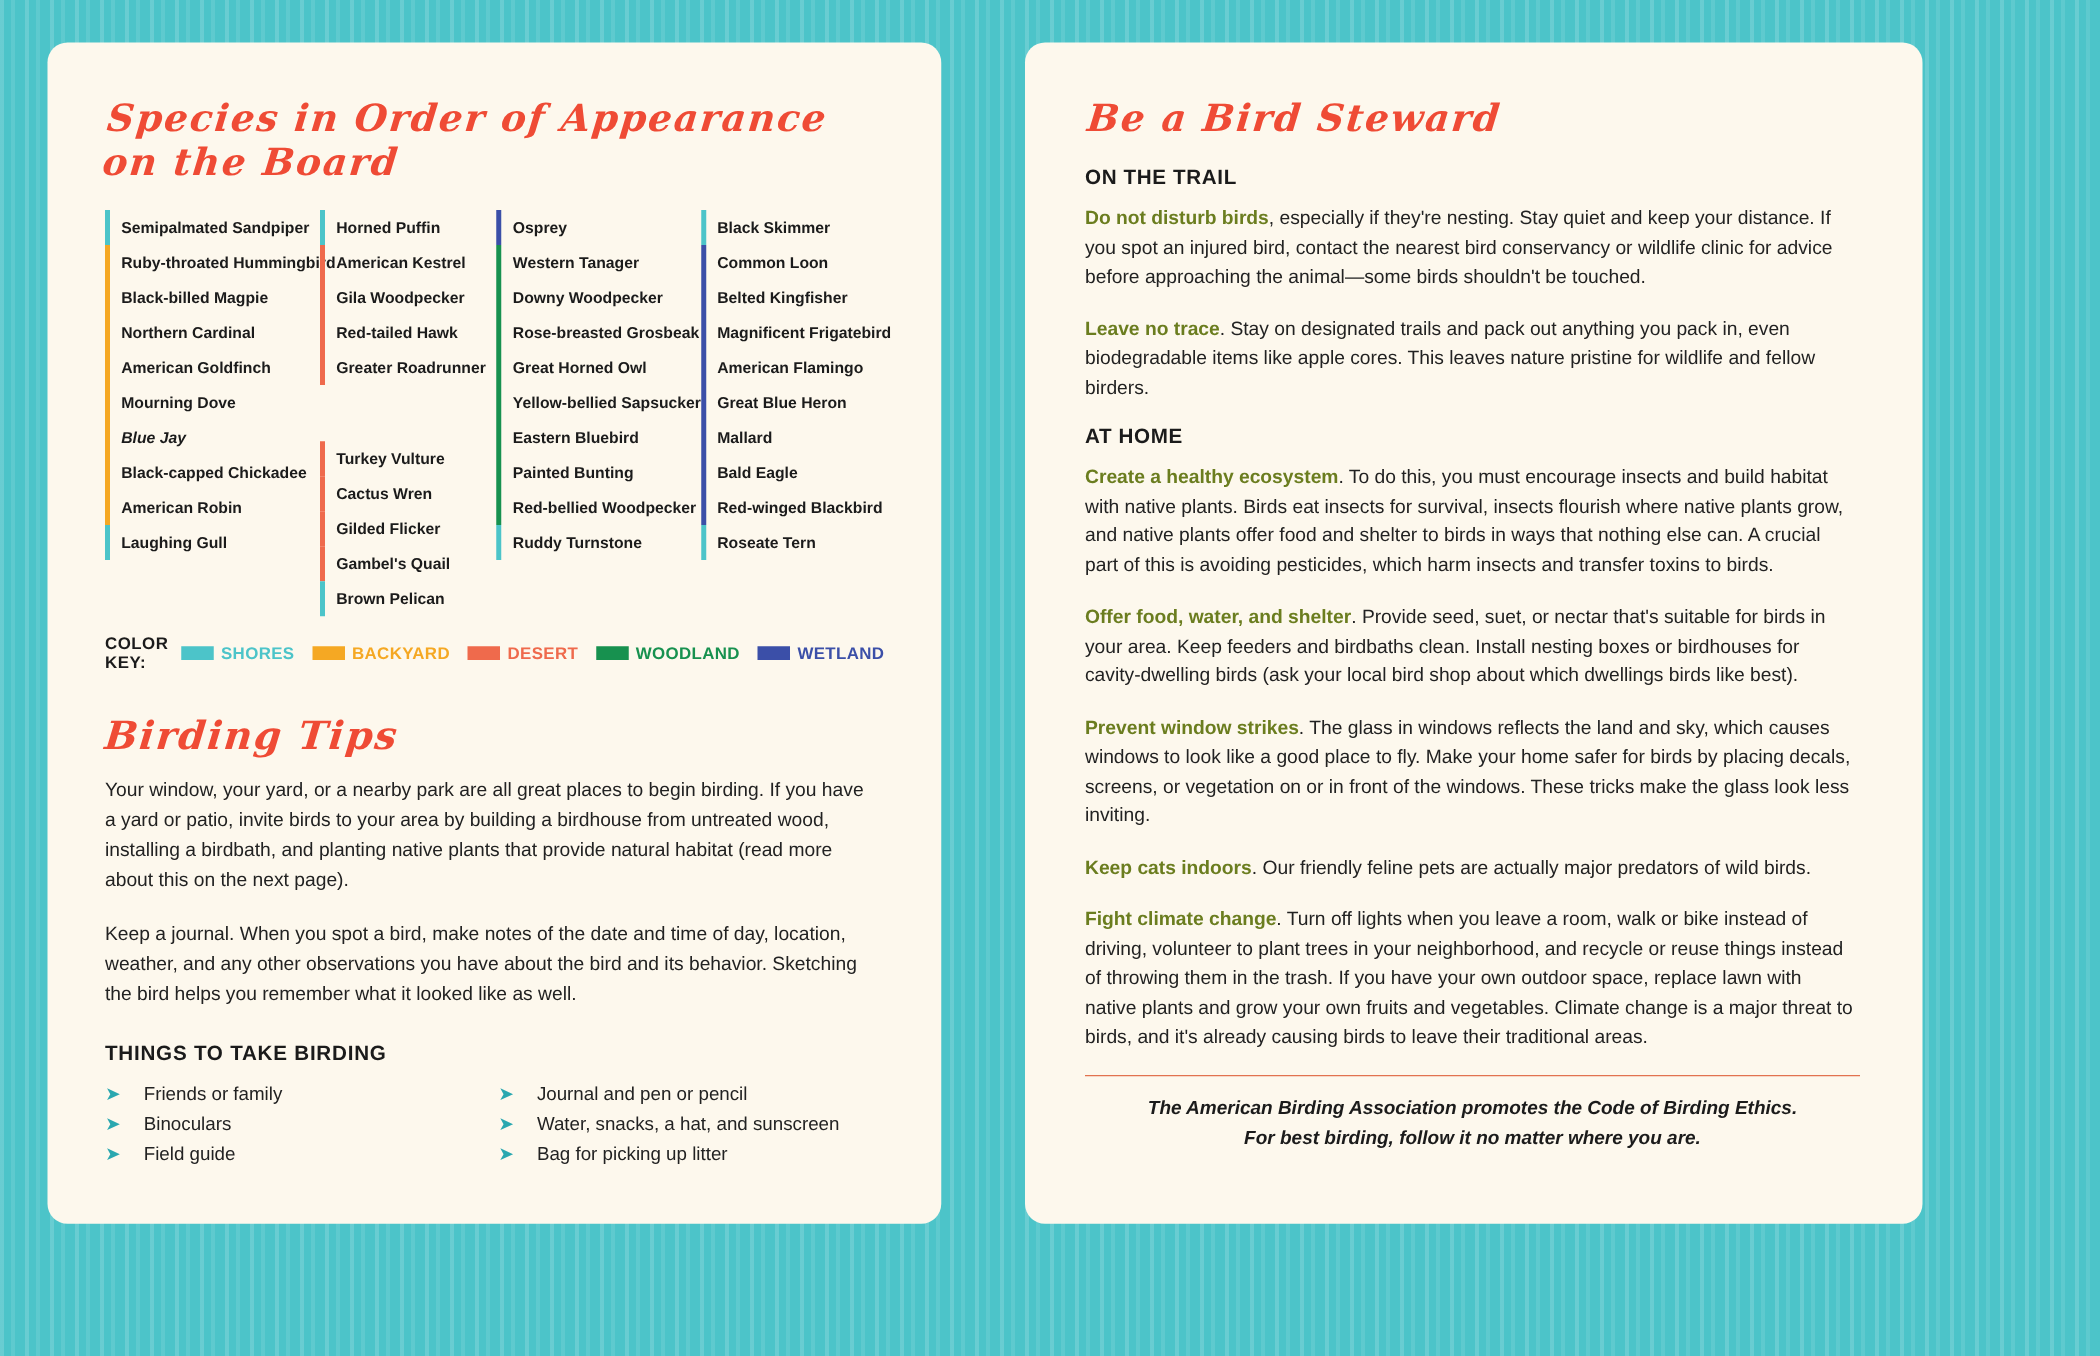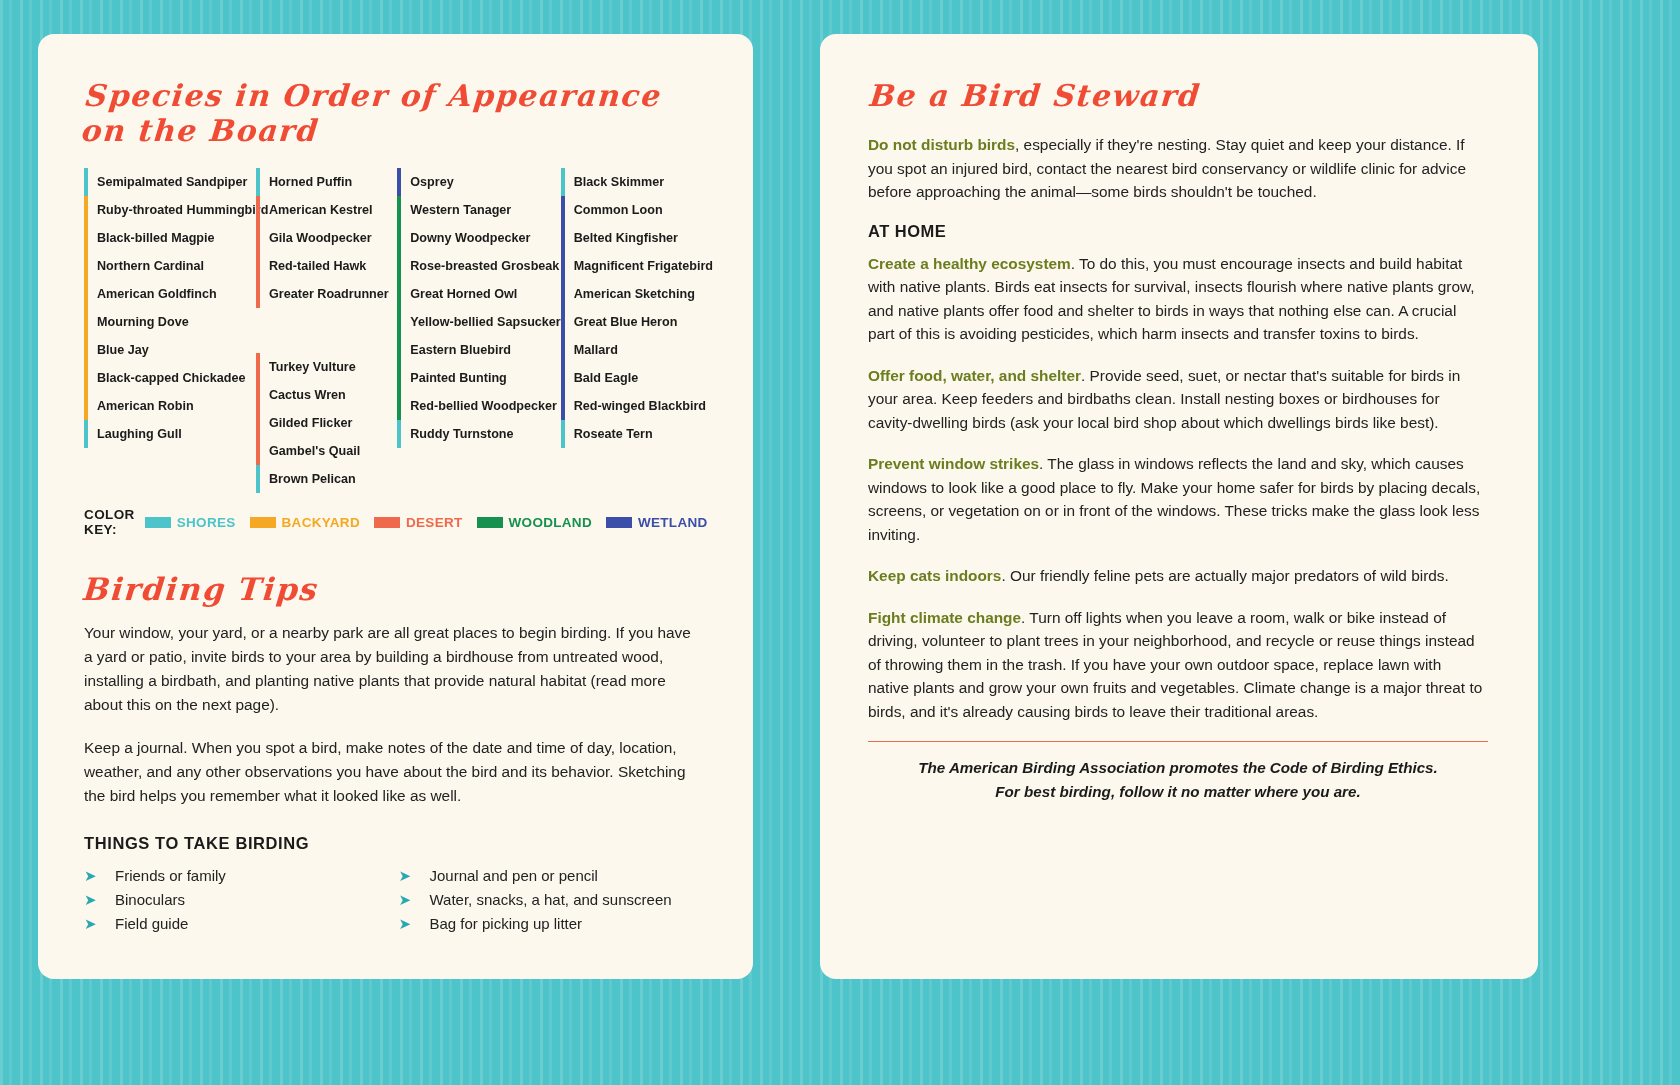--- a/index.html
+++ b/index.html
@@ -168,21 +168,21 @@
     <h1 class="script-title">Species in Order of Appearance on the Board</h1>
 
     <div class="species-wrap">
       <div class="species-col" id="col0">
           <div class="species-item" style="border-left-color: rgb(76, 196, 201);">Semipalmated Sandpiper</div>
           <div class="species-item" style="border-left-color: rgb(245, 168, 35);">Ruby-throated Hummingbird</div>
           <div class="species-item" style="border-left-color: rgb(245, 168, 35);">Black-billed Magpie</div>
           <div class="species-item" style="border-left-color: rgb(245, 168, 35);">Northern Cardinal</div>
           <div class="species-item" style="border-left-color: rgb(245, 168, 35);">American Goldfinch</div>
           <div class="species-item" style="border-left-color: rgb(245, 168, 35);">Mourning Dove</div>
-          <div class="species-item" style="border-left-color: rgb(245, 168, 35);">Blue Jay</div>
+          <div class="species-item" style="border-left-color: rgb(245, 168, 35); font-style: italic;">Blue Jay</div>
           <div class="species-item" style="border-left-color: rgb(245, 168, 35);">Black-capped Chickadee</div>
           <div class="species-item" style="border-left-color: rgb(245, 168, 35);">American Robin</div>
           <div class="species-item" style="border-left-color: rgb(76, 196, 201);">Laughing Gull</div>
         </div>
       <div class="species-col c2" id="col1">
           <div class="species-item" style="border-left-color: rgb(76, 196, 201);">Horned Puffin</div>
           <div class="species-item" style="border-left-color: rgb(239, 106, 76);">American Kestrel</div>
           <div class="species-item" style="border-left-color: rgb(239, 106, 76);">Gila Woodpecker</div>
           <div class="species-item" style="border-left-color: rgb(239, 106, 76);">Red-tailed Hawk</div>
           <div class="species-item" style="border-left-color: rgb(239, 106, 76);">Greater Roadrunner</div>
@@ -202,21 +202,21 @@
           <div class="species-item" style="border-left-color: rgb(23, 145, 79);">Eastern Bluebird</div>
           <div class="species-item" style="border-left-color: rgb(23, 145, 79);">Painted Bunting</div>
           <div class="species-item" style="border-left-color: rgb(23, 145, 79);">Red-bellied Woodpecker</div>
           <div class="species-item" style="border-left-color: rgb(76, 196, 201);">Ruddy Turnstone</div>
         </div>
       <div class="species-col c4" id="col3">
           <div class="species-item" style="border-left-color: rgb(76, 196, 201);">Black Skimmer</div>
           <div class="species-item" style="border-left-color: rgb(59, 79, 168);">Common Loon</div>
           <div class="species-item" style="border-left-color: rgb(59, 79, 168);">Belted Kingfisher</div>
           <div class="species-item" style="border-left-color: rgb(59, 79, 168);">Magnificent Frigatebird</div>
-          <div class="species-item" style="border-left-color: rgb(59, 79, 168);">American Sketching</div>
+          <div class="species-item" style="border-left-color: rgb(59, 79, 168);">American Flamingo</div>
           <div class="species-item" style="border-left-color: rgb(59, 79, 168);">Great Blue Heron</div>
           <div class="species-item" style="border-left-color: rgb(59, 79, 168);">Mallard</div>
           <div class="species-item" style="border-left-color: rgb(59, 79, 168);">Bald Eagle</div>
           <div class="species-item" style="border-left-color: rgb(59, 79, 168);">Red-winged Blackbird</div>
           <div class="species-item" style="border-left-color: rgb(76, 196, 201);">Roseate Tern</div>
         </div>
     </div>
 
     <div class="color-key">
       <span class="ck-label">COLOR KEY:</span>
@@ -282,22 +282,24 @@
             <span>Bag for picking up litter</span>
           </div>
         </div>
     </div>
   </div>
 
   <div class="page page-right">
 
     <h1 class="script-title">Be a Bird Steward</h1>
 
+    <div class="r-subhead">ON THE TRAIL</div>
     <div id="sec1">
         <p class="r-p"><span class="r-lead">Do not disturb birds</span><span>, especially if they're nesting. Stay quiet and keep your distance. If you spot an injured bird, contact the nearest bird conservancy or wildlife clinic for advice before approaching the animal—some birds shouldn't be touched.</span></p>
+        <p class="r-p"><span class="r-lead">Leave no trace</span><span>. Stay on designated trails and pack out anything you pack in, even biodegradable items like apple cores. This leaves nature pristine for wildlife and fellow birders.</span></p>
       </div>
 
     <div class="r-subhead">AT HOME</div>
     <div id="sec2">
         <p class="r-p"><span class="r-lead">Create a healthy ecosystem</span><span>. To do this, you must encourage insects and build habitat with native plants. Birds eat insects for survival, insects flourish where native plants grow, and native plants offer food and shelter to birds in ways that nothing else can. A crucial part of this is avoiding pesticides, which harm insects and transfer toxins to birds.</span></p>
         <p class="r-p"><span class="r-lead">Offer food, water, and shelter</span><span>. Provide seed, suet, or nectar that's suitable for birds in your area. Keep feeders and birdbaths clean. Install nesting boxes or birdhouses for cavity-dwelling birds (ask your local bird shop about which dwellings birds like best).</span></p>
         <p class="r-p"><span class="r-lead">Prevent window strikes</span><span>. The glass in windows reflects the land and sky, which causes windows to look like a good place to fly. Make your home safer for birds by placing decals, screens, or vegetation on or in front of the windows. These tricks make the glass look less inviting.</span></p>
         <p class="r-p"><span class="r-lead">Keep cats indoors</span><span>. Our friendly feline pets are actually major predators of wild birds.</span></p>
         <p class="r-p"><span class="r-lead">Fight climate change</span><span>. Turn off lights when you leave a room, walk or bike instead of driving, volunteer to plant trees in your neighborhood, and recycle or reuse things instead of throwing them in the trash. If you have your own outdoor space, replace lawn with native plants and grow your own fruits and vegetables. Climate change is a major threat to birds, and it's already causing birds to leave their traditional areas.</span></p>
       </div>

